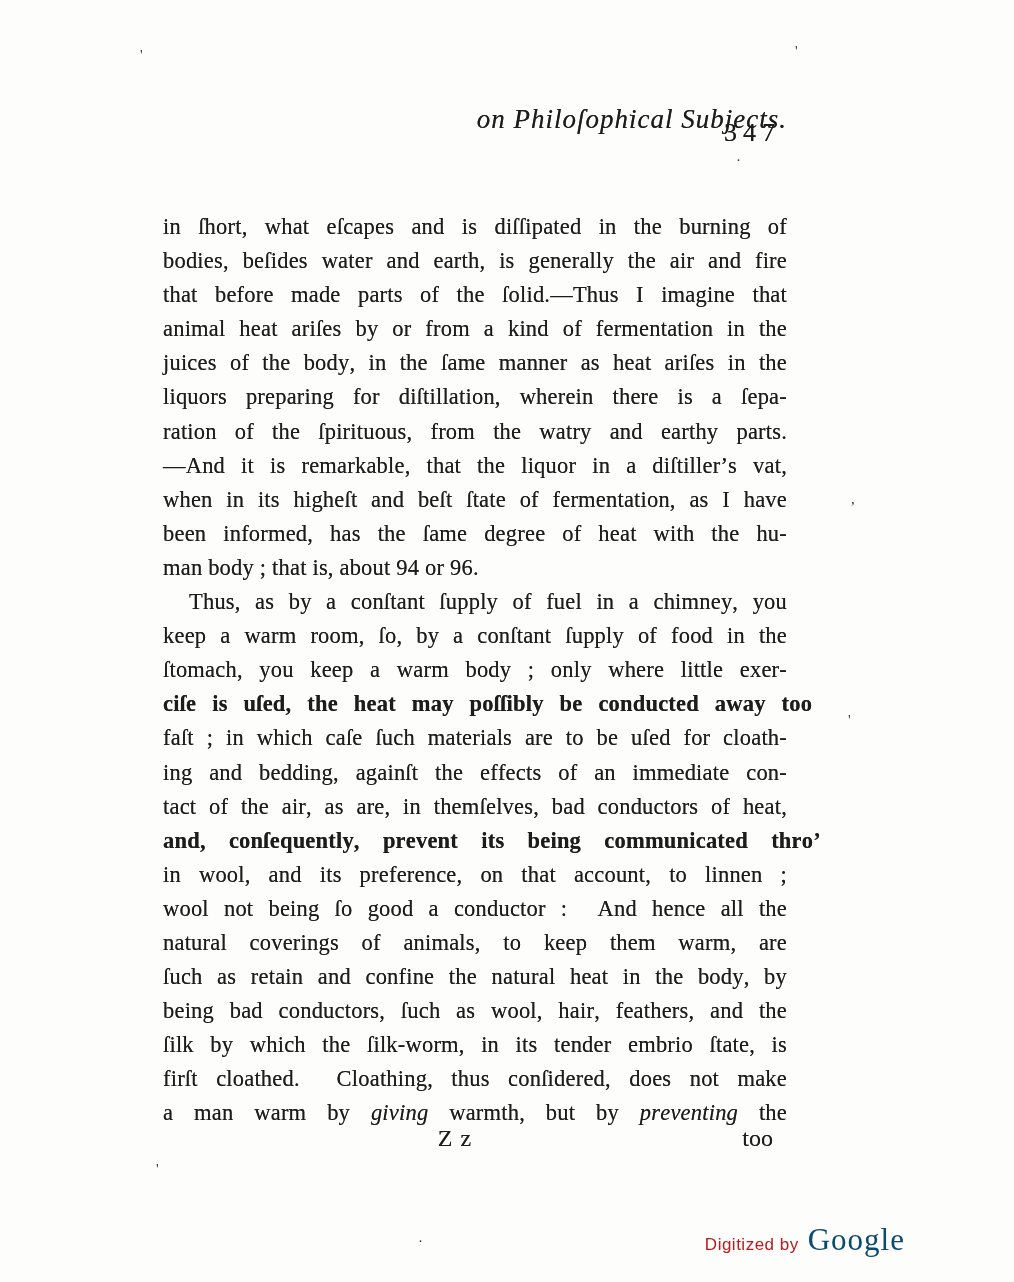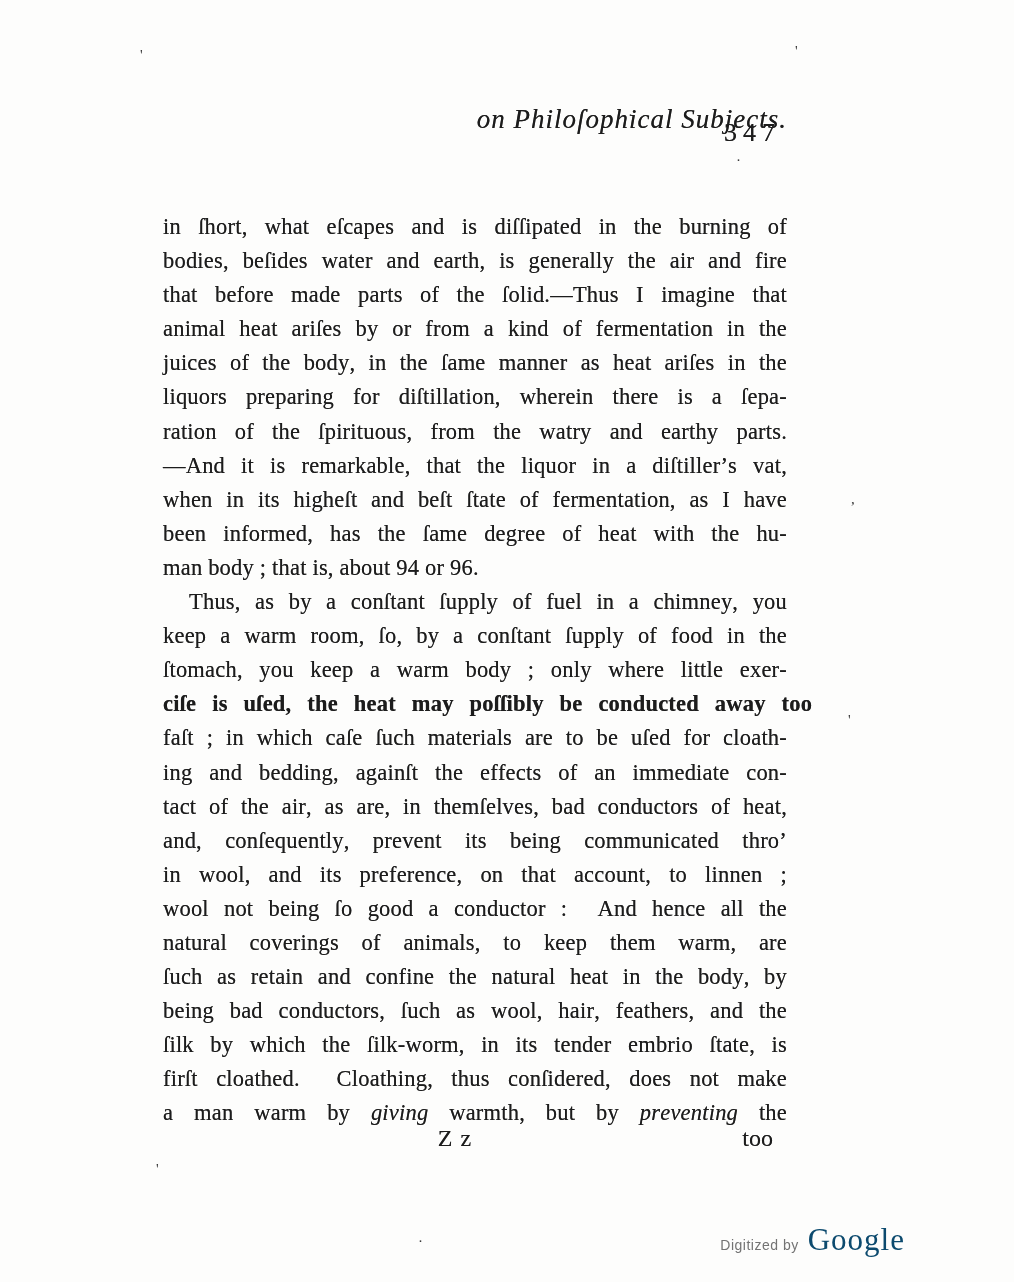--- a/index.html
+++ b/index.html
@@ -46,21 +46,21 @@
     white-space:pre;letter-spacing:1px;
   }
   .catchword{position:absolute;right:14px;top:0;margin-left:24px;}
   
   .watermark{
     position:absolute;top:1222px;right:109px;
     display:flex;align-items:baseline;gap:9px;
   }
   .wm-prefix{
     font-family:"Liberation Sans","DejaVu Sans",sans-serif;
-    font-size:14px;color:#737373;letter-spacing:0.5px;
+    font-size:17px;color:#b91c1c;letter-spacing:0.5px;
   }
   .wm-brand{
     font-family:"Liberation Serif","DejaVu Serif",serif;
     font-size:31px;color:#0c4a6e;letter-spacing:1px;
   }
   
   .speck{position:absolute;font-size:15px;color:#3a3a3a;line-height:1;}
 </style>
 </head>
 <body>
@@ -84,21 +84,21 @@
       <div class="tline"><span class="inner" style="word-spacing: 7.90483px;"><span>when in its higheſt and beſt ſtate of fermentation, as I have</span></span></div>
       <div class="tline"><span class="inner" style="word-spacing: 11.1312px;"><span>been informed, has the ſame degree of heat with the hu-</span></span></div>
       <div class="tline"><span class="inner" style="word-spacing: 0px;"><span>man body ; that is, about 94 or 96.</span></span></div>
       <div class="tline indent"><span class="inner" style="word-spacing: 8.65625px;"><span>Thus, as by a conſtant ſupply of fuel in a chimney, you</span></span></div>
       <div class="tline"><span class="inner" style="word-spacing: 8.14323px;"><span>keep a warm room, ſo, by a conſtant ſupply of food in the</span></span></div>
       <div class="tline"><span class="inner" style="word-spacing: 10.7531px;"><span>ſtomach, you keep a warm body ; only where little exer-</span></span></div>
       <div class="tline"><span class="inner" style="word-spacing: 10.0875px; font-weight: bold;"><span>ciſe is uſed, the heat may poſſibly be conducted away too</span></span></div>
       <div class="tline"><span class="inner" style="word-spacing: 7.02604px;"><span>faſt ; in which caſe ſuch materials are to be uſed for cloath-</span></span></div>
       <div class="tline"><span class="inner" style="word-spacing: 11.0035px;"><span>ing and bedding, againſt the effects of an immediate con-</span></span></div>
       <div class="tline"><span class="inner" style="word-spacing: 6.90625px;"><span>tact of the air, as are, in themſelves, bad conductors of heat,</span></span></div>
-      <div class="tline"><span class="inner" style="word-spacing: 17.3984px;"><span>and, conſequently, prevent its being communicated thro’</span></span></div>
+      <div class="tline"><span class="inner" style="word-spacing: 17.3984px; font-weight: bold;"><span>and, conſequently, prevent its being communicated thro’</span></span></div>
       <div class="tline"><span class="inner" style="word-spacing: 12.2125px;"><span>in wool, and its preference, on that account, to linnen ;</span></span></div>
       <div class="tline"><span class="inner" style="word-spacing: 9.32161px;"><span>wool not being ſo good a conductor :  And hence all the</span></span></div>
       <div class="tline"><span class="inner" style="word-spacing: 16.877px;"><span>natural coverings of animals, to keep them warm, are</span></span></div>
       <div class="tline"><span class="inner" style="word-spacing: 8.73864px;"><span>ſuch as retain and confine the natural heat in the body, by</span></span></div>
       <div class="tline"><span class="inner" style="word-spacing: 9.91493px;"><span>being bad conductors, ſuch as wool, hair, feathers, and the</span></span></div>
       <div class="tline"><span class="inner" style="word-spacing: 10.7281px;"><span>ſilk by which the ſilk-worm, in its tender embrio ſtate, is</span></span></div>
       <div class="tline"><span class="inner" style="word-spacing: 12.5801px;"><span>firſt cloathed.  Cloathing, thus conſidered, does not make</span></span></div>
       <div class="tline"><span class="inner" style="word-spacing: 15.0365px;"><span>a man warm by </span><span class="it">giving</span><span> warmth, but by </span><span class="it">preventing</span><span> the</span></span></div>
     </div>
 

